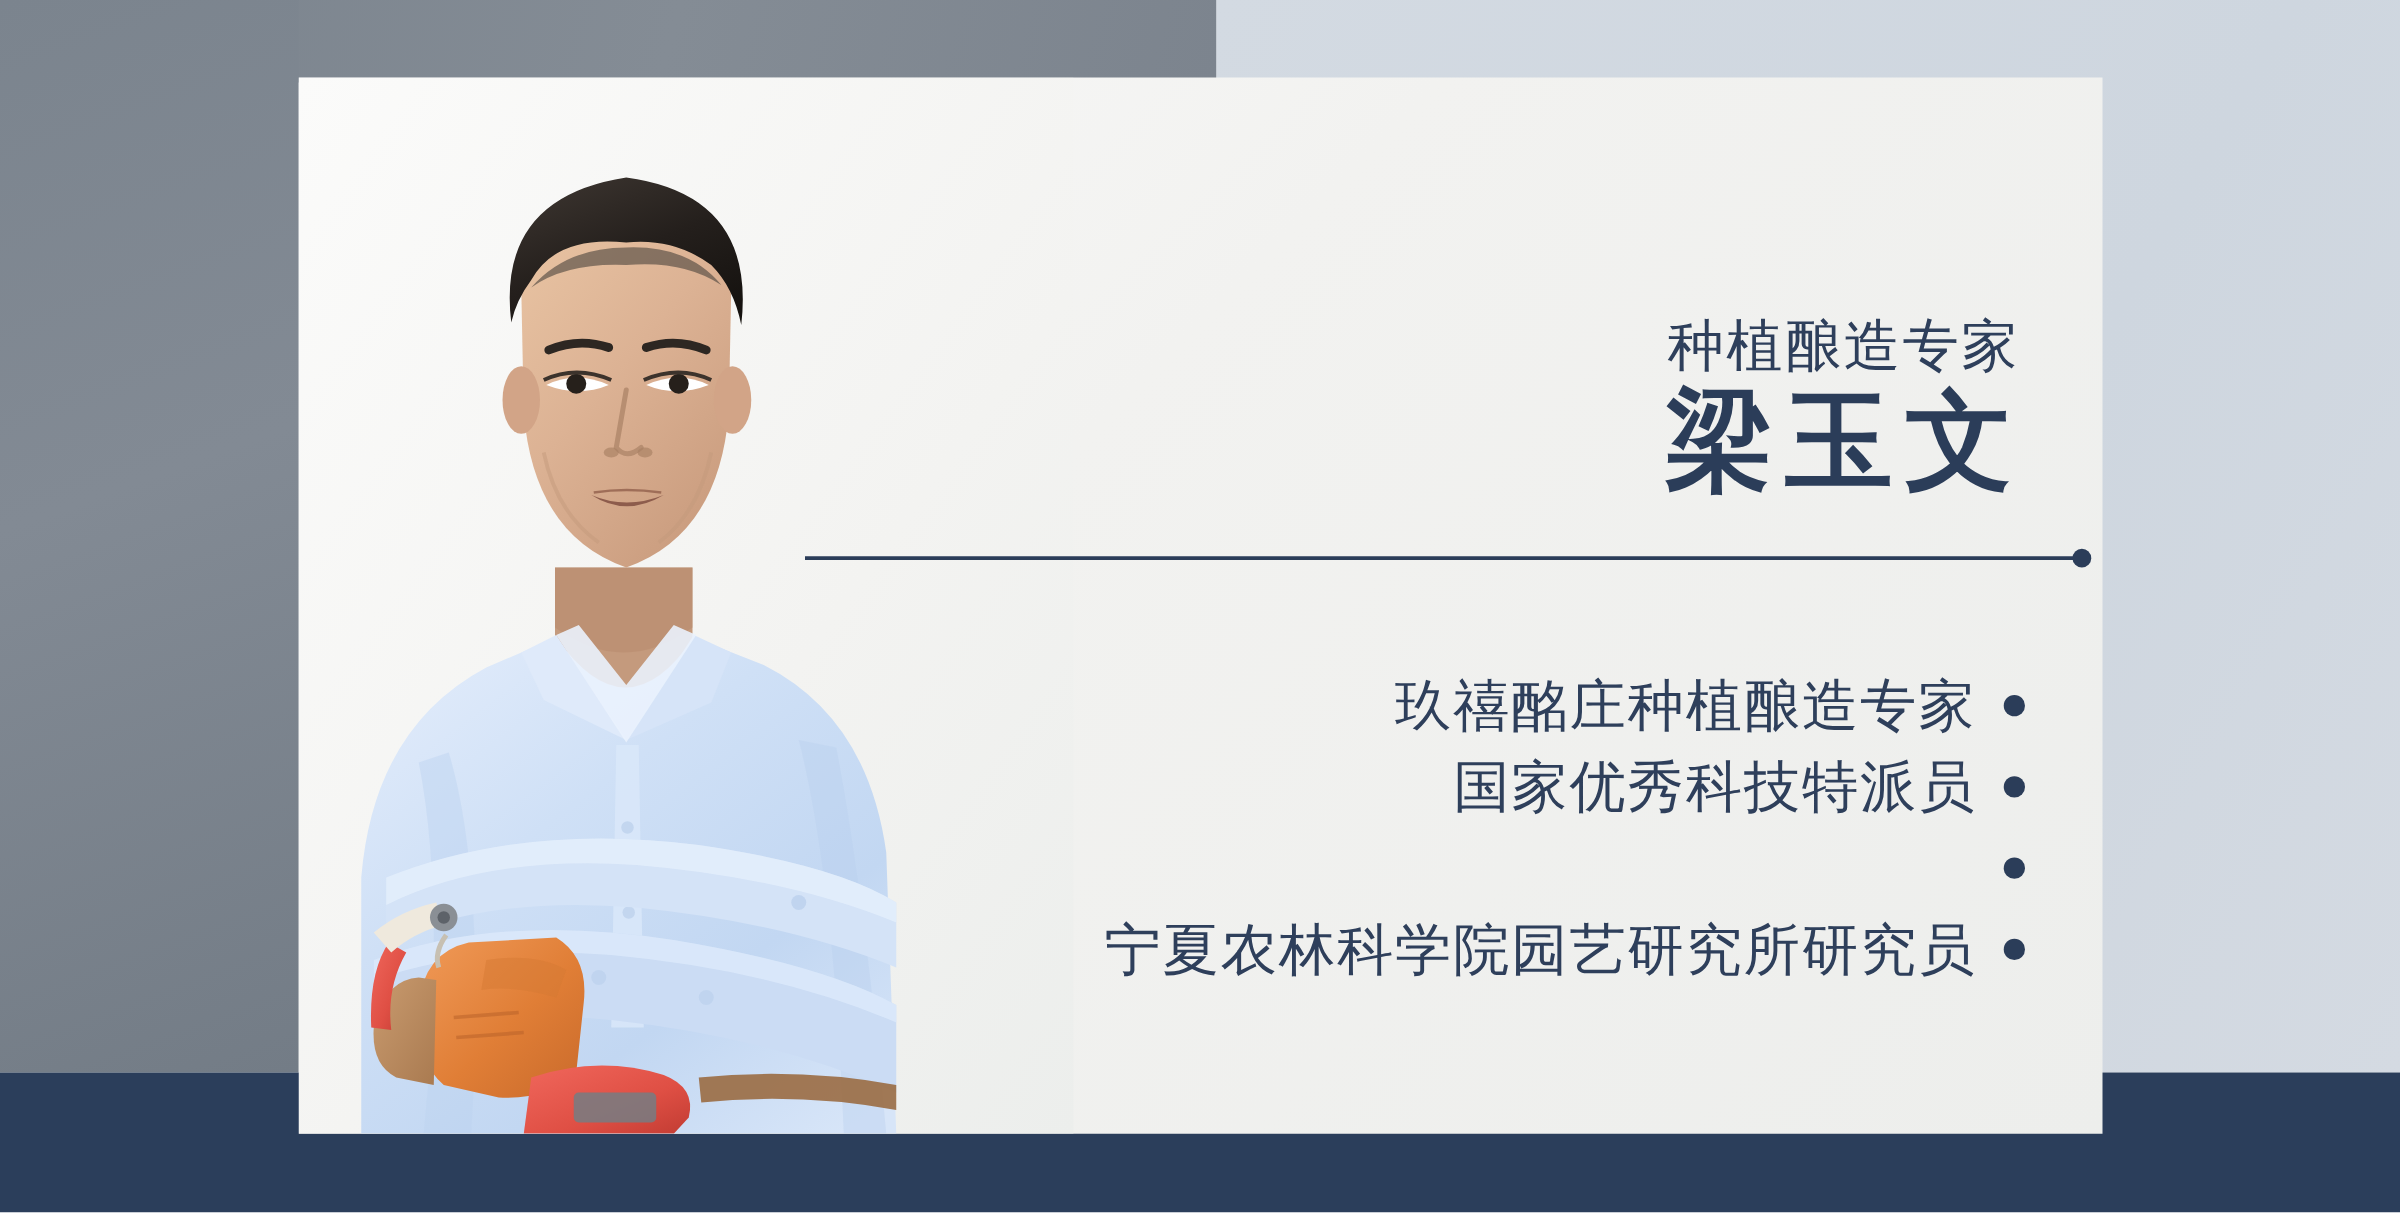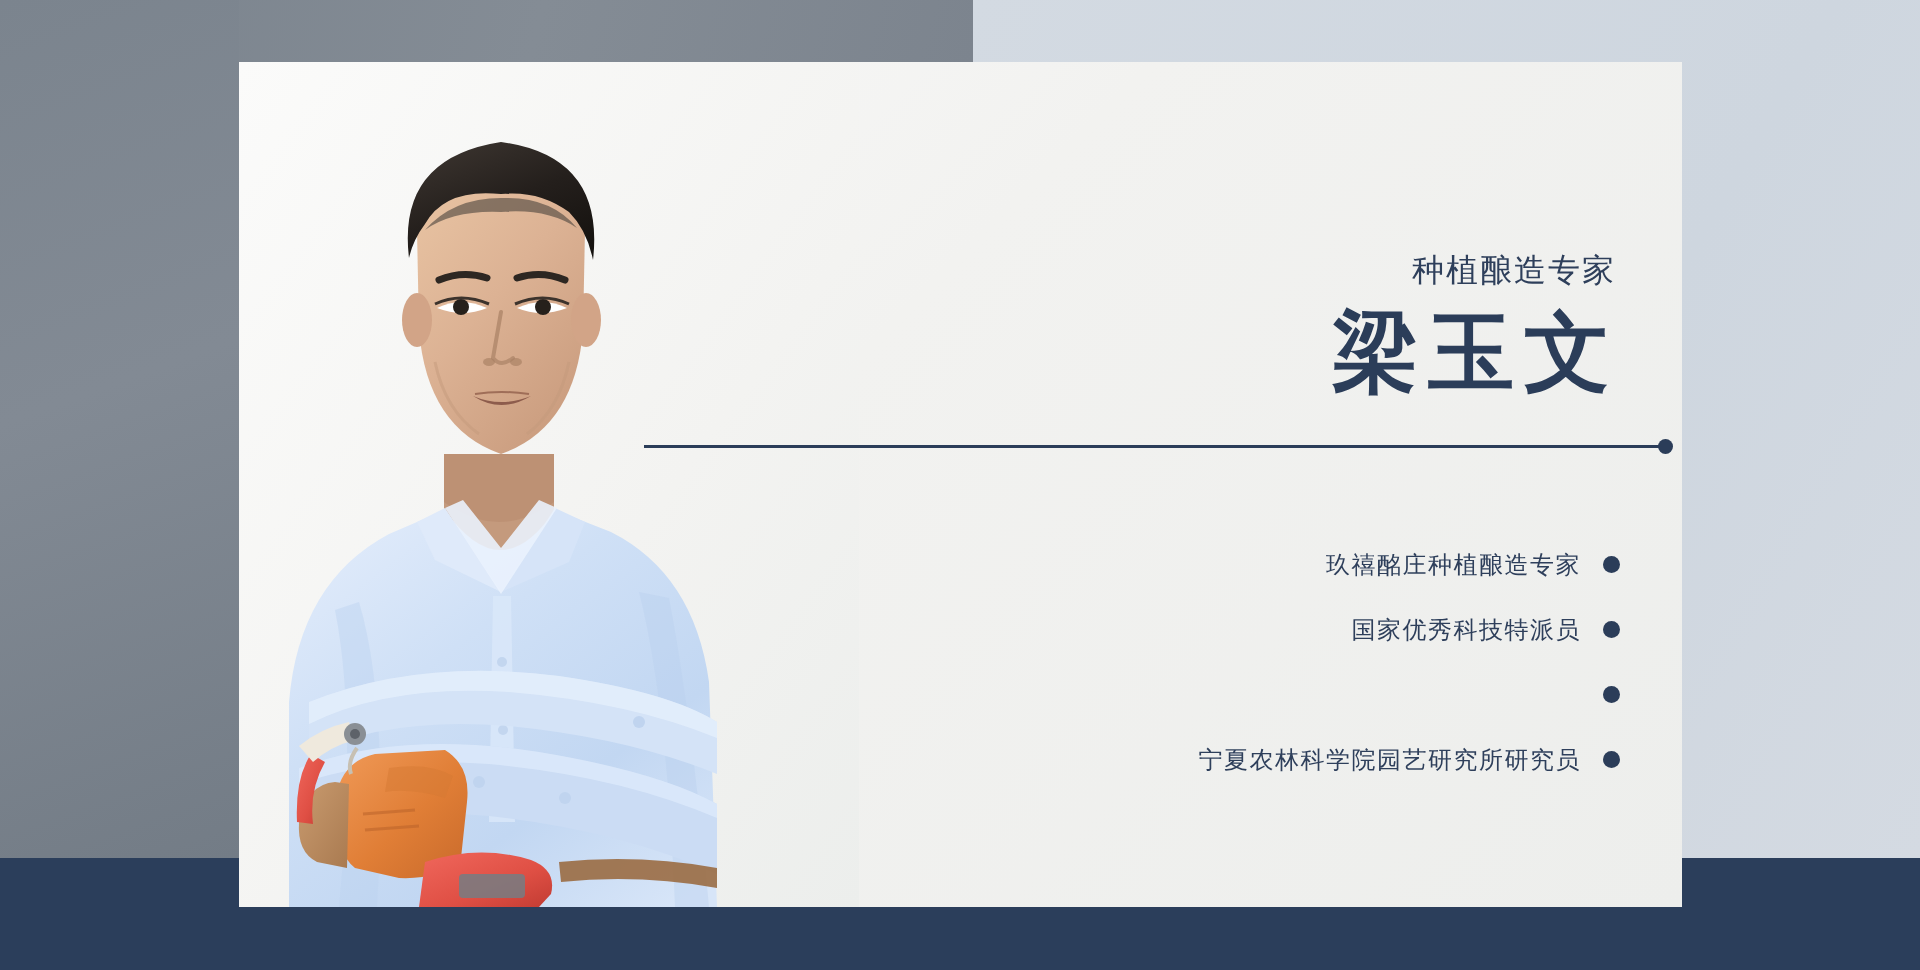--- a/index.html
+++ b/index.html
@@ -42,21 +42,21 @@
     position:absolute;left:0px;top:0px;width:620px;height:845px;
     overflow:hidden;
   }
   .photo{
     position:absolute;left:0;top:0;width:620px;height:845px;
   }
 
   
   .subtitle{
     position:absolute;right:66px;top:192px;
-    font-size:32px;letter-spacing:2px;color:#2e3f5b;
+    font-size:45px;letter-spacing:2px;color:#2e3f5b;
     font-weight:400;line-height:1;white-space:nowrap;
     text-align:right;
   }
   .name{
     position:absolute;right:62px;top:248px;
     font-size:86px;letter-spacing:10px;color:#2b3d59;
     font-weight:700;line-height:1;white-space:nowrap;
     text-align:center;
     font-family:"Liberation Serif","DejaVu Serif",serif;
   }
@@ -74,21 +74,21 @@
   
   .cred-list{
     position:absolute;right:62px;top:470px;
     display:flex;flex-direction:column;gap:0px;
   }
   .cred-item{
     display:flex;align-items:center;justify-content:flex-end;
     height:65px;white-space:nowrap;
   }
   .cred-text{
-    font-size:24px;color:#2e3f5b;letter-spacing:1.5px;
+    font-size:45px;color:#2e3f5b;letter-spacing:1.5px;
     line-height:1;font-weight:400;
   }
   .cred-dot{
     width:17px;height:17px;border-radius:50%;
     background:#2b3d59;margin-left:22px;flex:none;
   }
 </style>
 </head>
 <body>
 

